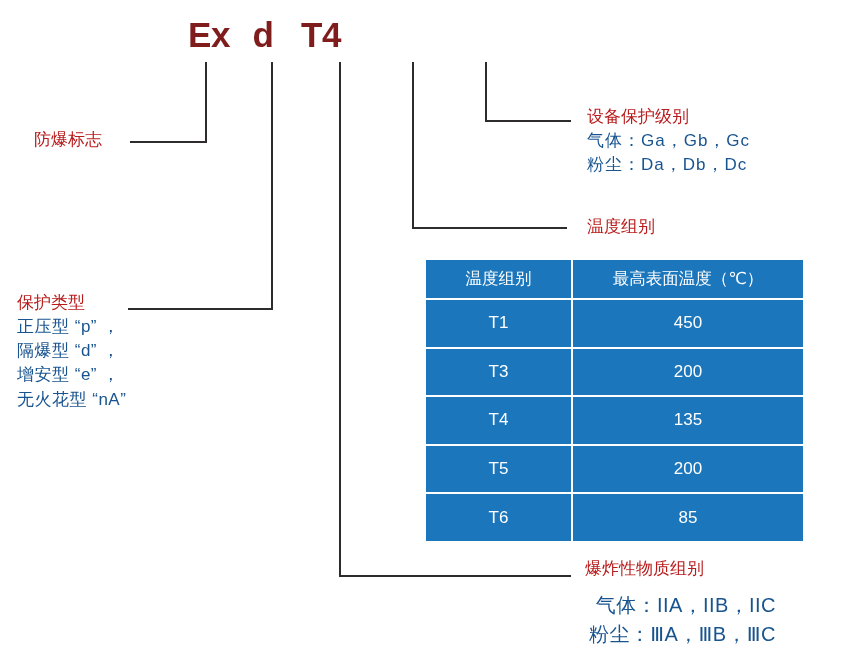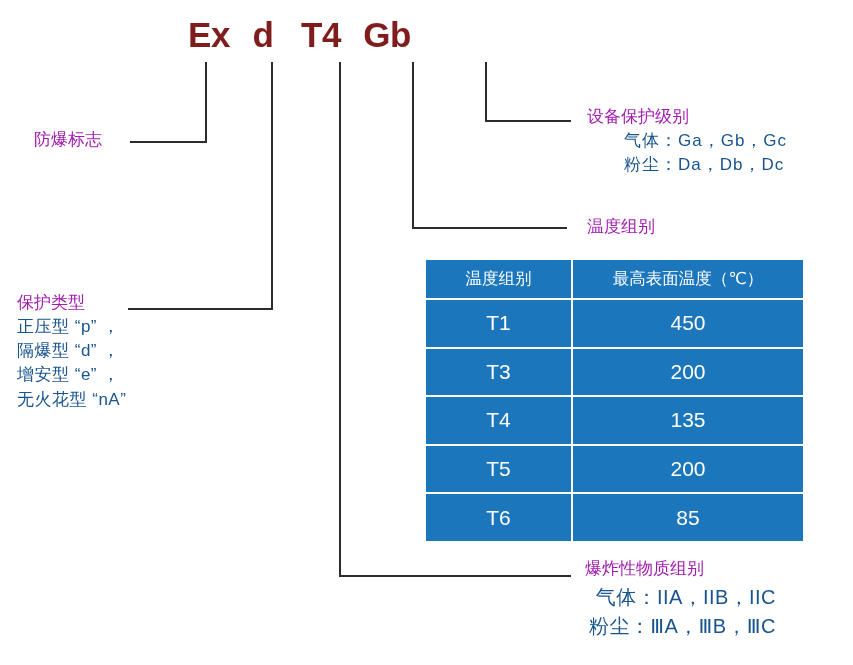--- a/index.html
+++ b/index.html
@@ -42,74 +42,73 @@
   .hline { position: absolute; height: 2px; background: #2e2b2c; }
 
   
   .lbl {
     position: absolute;
     white-space: nowrap;
     line-height: 1.42;
   }
   .lbl .hd {
     font-size: 17px;
-    color: #a21caf;
+    color: #b91c1c;
     display: block;
   }
   .lbl .blue {
     font-size: 17px;
     color: #18548f;
     display: block;
   }
   .blk-mark     { left: 34px;  top: 128px; }
   .blk-prot     { left: 17px;  top: 291px; }
   .blk-prot .blue { letter-spacing: 0.5px; }
   .blk-epl      { left: 587px; top: 105px; }
-  .blk-epl .blue { letter-spacing: 1px; margin-left: 37px; }
+  .blk-epl .blue { letter-spacing: 1px; }
   .blk-temp     { left: 587px; top: 215px; }
   .blk-grp      { left: 585px; top: 557px; }
   .blk-grp .blue { font-size: 20px; letter-spacing: 0.4px; text-align: right; }
-  .blk-grp .hd  { margin-bottom: 2px; }
+  .blk-grp .hd  { margin-bottom: 10px; }
   .blk-grp .blue-indent { margin-left: 4px; }
 
   
   .temp-table {
     position: absolute;
     left: 424px; top: 258px;
     width: 379px; height: 285px;
     border-collapse: separate;
     border-spacing: 2px;
     background: #ffffff;
     table-layout: fixed;
   }
   .temp-table td, .temp-table th {
     background: #1b76bc;
     color: #ffffff;
     font-weight: normal;
     text-align: center;
     vertical-align: middle;
     padding: 0;
     height: 38px;
-    font-size: 21px;
+    font-size: 17px;
     border: 0;
   }
   .temp-table th { font-size: 16.5px; height: 38px; }
   .temp-table col.c1 { width: 145px; }
   .temp-table col.c2 { width: 230px; }
 </style>
 </head>
 <body>
 
 <div id="stage">
 
   <div class="code-row">
     <div class="code-tok tok-ex">Ex</div>
     <div class="code-tok tok-d">d</div>
     <div class="code-tok tok-t4">T4</div>
-    <div class="code-tok tok-gb">Gb</div>
   </div>
 
   <div class="vline" style="left:205px; top:62px;  height:81px;"></div>
   <div class="hline" style="left:130px; top:141px; width:77px;"></div>
 
   <div class="vline" style="left:271px; top:62px;  height:248px;"></div>
   <div class="hline" style="left:128px; top:308px; width:145px;"></div>
 
   <div class="vline" style="left:339px; top:62px;  height:515px;"></div>
   <div class="hline" style="left:339px; top:575px; width:232px;"></div>

